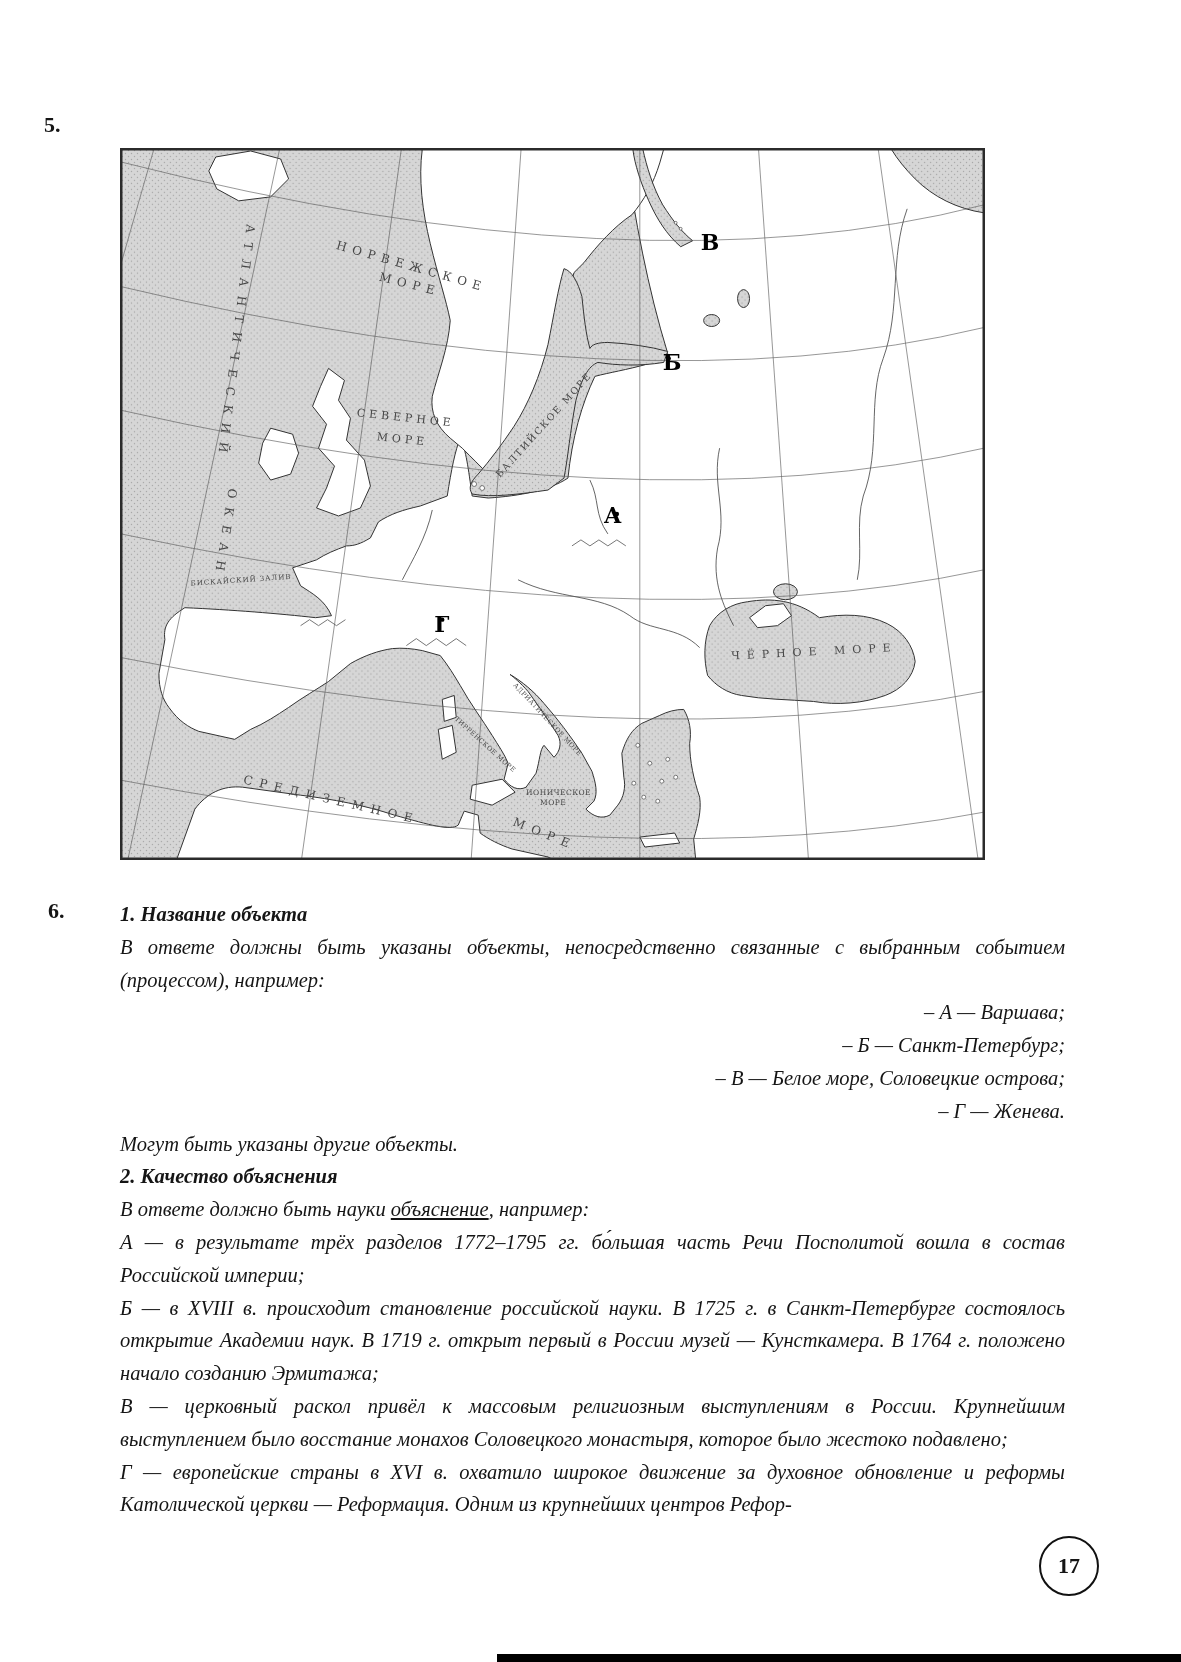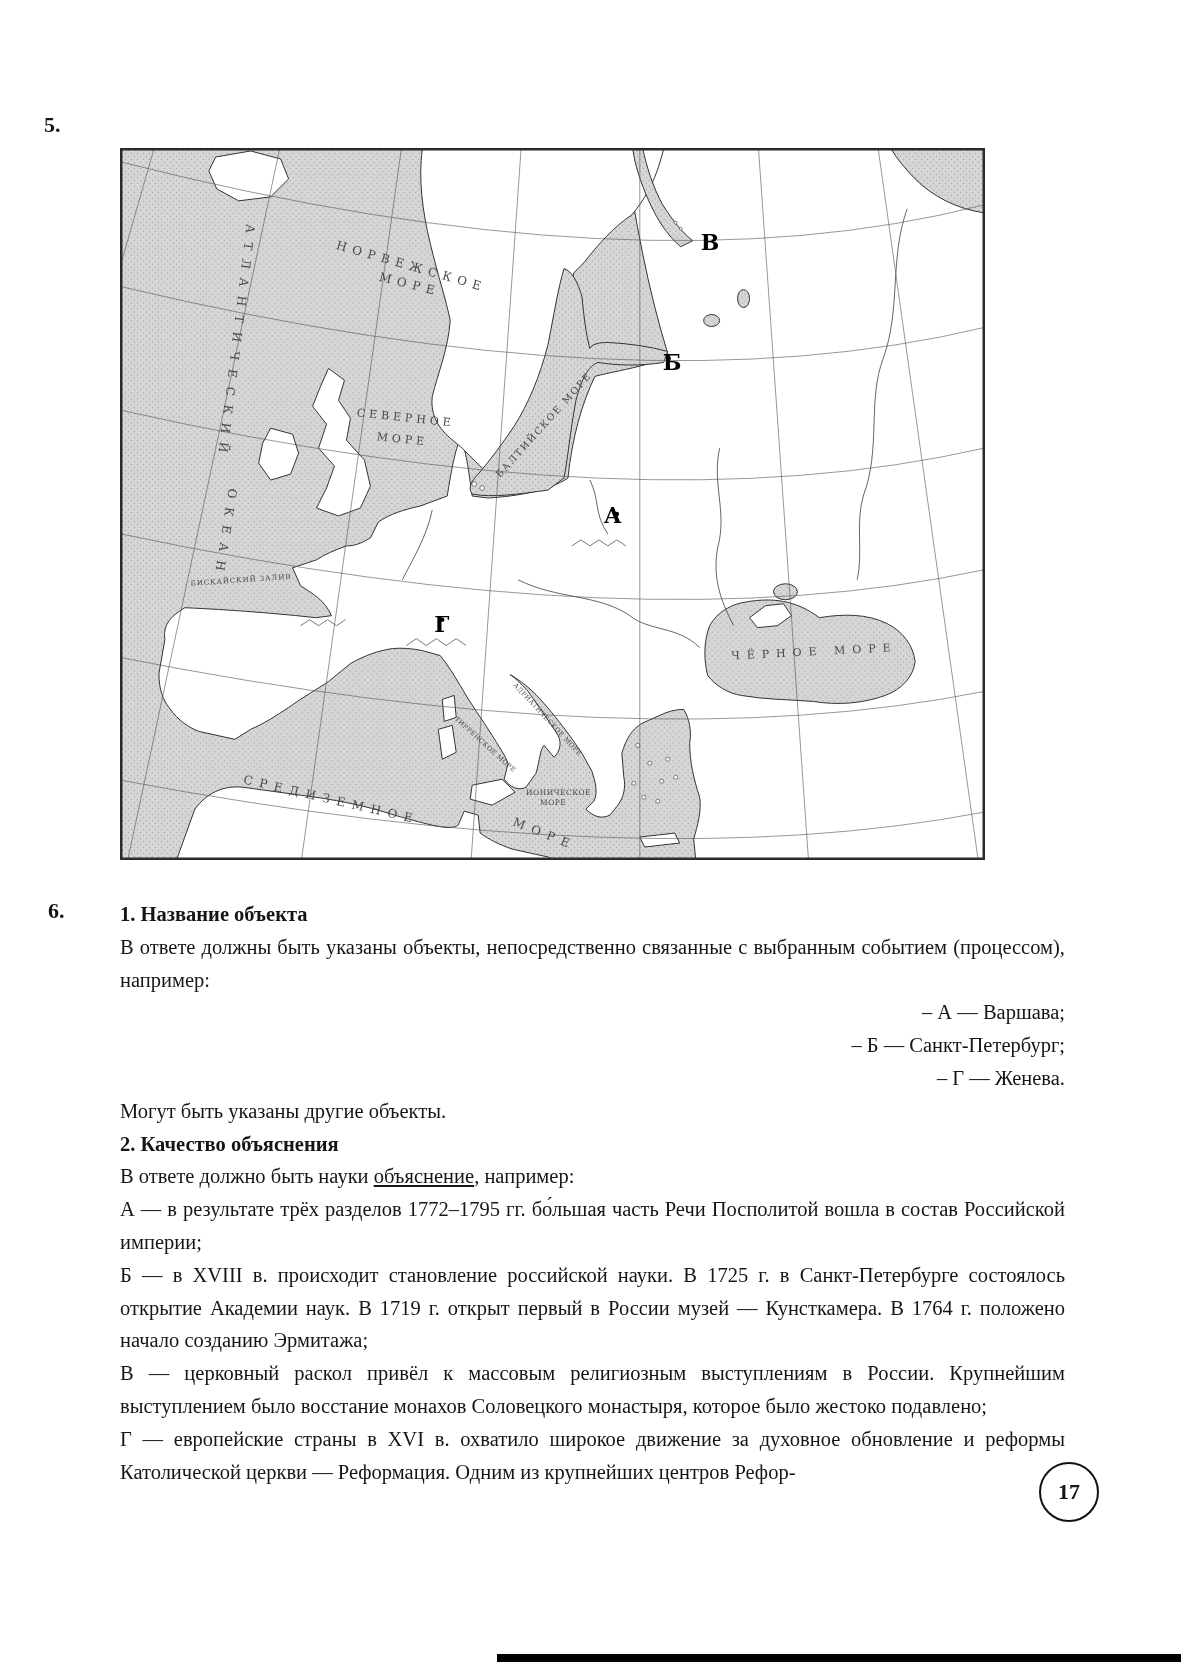--- a/index.html
+++ b/index.html
@@ -5,26 +5,26 @@
   html,body{margin:0;padding:0;background:#e8e8e8;}
   .page{position:relative;width:1181px;height:1662px;background:#ffffff;overflow:hidden;
         font-family:"Liberation Serif","DejaVu Serif",serif;color:#151515;}
   .item-no{position:absolute;font-weight:bold;font-size:22px;}
   .item5{left:44px;top:112px;}
   .item6{left:48px;top:898px;}
   .map-wrap{position:absolute;left:120px;top:148px;width:865px;height:712px;
             border:1.5px solid #2b2b2b;box-sizing:border-box;background:#d6d6d6;}
   .map-wrap svg{display:block;width:100%;height:100%;}
   .answer{position:absolute;left:120px;top:898px;width:945px;font-size:20.5px;
-          line-height:32.8px;text-align:justify;}
+          line-height:32.8px;text-align:justify;font-style:italic;}
   .answer p{margin:0;}
   .bold{font-weight:bold;}
   .u{text-decoration:underline;}
   .list-line{text-align:right;}
-  .page-num{position:absolute;left:1039px;top:1462px;width:56px;height:56px;border:2px solid #111;
+  .page-num{position:absolute;left:1039px;top:1536px;width:56px;height:56px;border:2px solid #111;
             border-radius:50%;background:#fff;display:flex;align-items:center;justify-content:center;
             font-size:22px;font-weight:bold;}
   .bottom-bar{position:absolute;left:497px;top:1654px;width:684px;height:8px;background:#000;}
   text{font-family:"DejaVu Serif","Liberation Serif",serif;}
   .sea-label{fill:#474747;}
   .marker{font-size:22px;font-weight:bold;fill:#000;}
 </style>
 </head>
 <body>
 
@@ -150,20 +150,21 @@
     </svg>
   </div>
 
   <div class="item-no item6">6.</div>
 
   <div class="answer">
     <p class="bold">1. Название объекта</p>
     <p>В ответе должны быть указаны объекты, непосредственно связанные с выбранным событием (процессом), например:</p>
     <p class="list-line">– А — Варшава;</p>
     <p class="list-line">– Б — Санкт-Петербург;</p>
+    <p class="list-line">– В — Белое море, Соловецкие острова;</p>
     <p class="list-line">– Г — Женева.</p>
     <p>Могут быть указаны другие объекты.</p>
     <p class="bold">2. Качество объяснения</p>
     <p><span>В ответе должно быть науки </span><span class="u">объяснение</span><span>, например:</span></p>
     <p>А — в результате трёх разделов 1772–1795 гг. бо́льшая часть Речи Посполитой вошла в состав Российской империи;</p>
     <p>Б — в XVIII в. происходит становление российской науки. В 1725 г. в Санкт-Петербурге состоялось открытие Академии наук. В 1719 г. открыт первый в России музей — Кунсткамера. В 1764 г. положено начало созданию Эрмитажа;</p>
     <p>В — церковный раскол привёл к массовым религиозным выступлениям в России. Крупнейшим выступлением было восстание монахов Соловецкого монастыря, которое было жестоко подавлено;</p>
     <p>Г — европейские страны в XVI в. охватило широкое движение за духовное обновление и реформы Католической церкви — Реформация. Одним из крупнейших центров Рефор-</p>
   </div>
 

